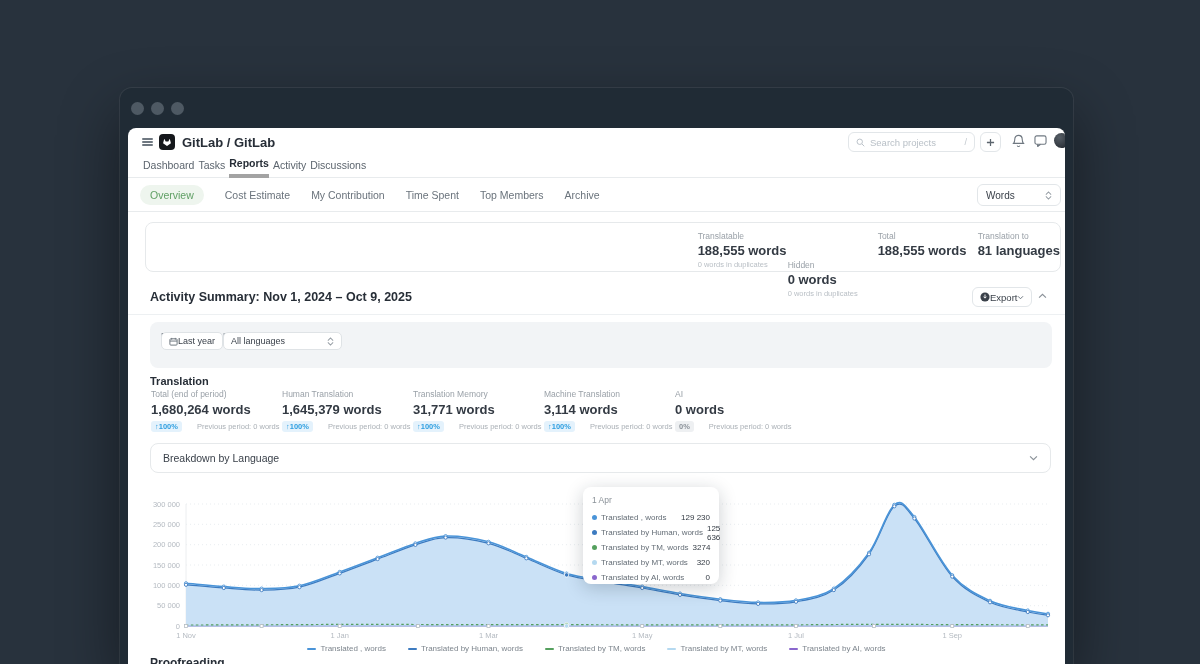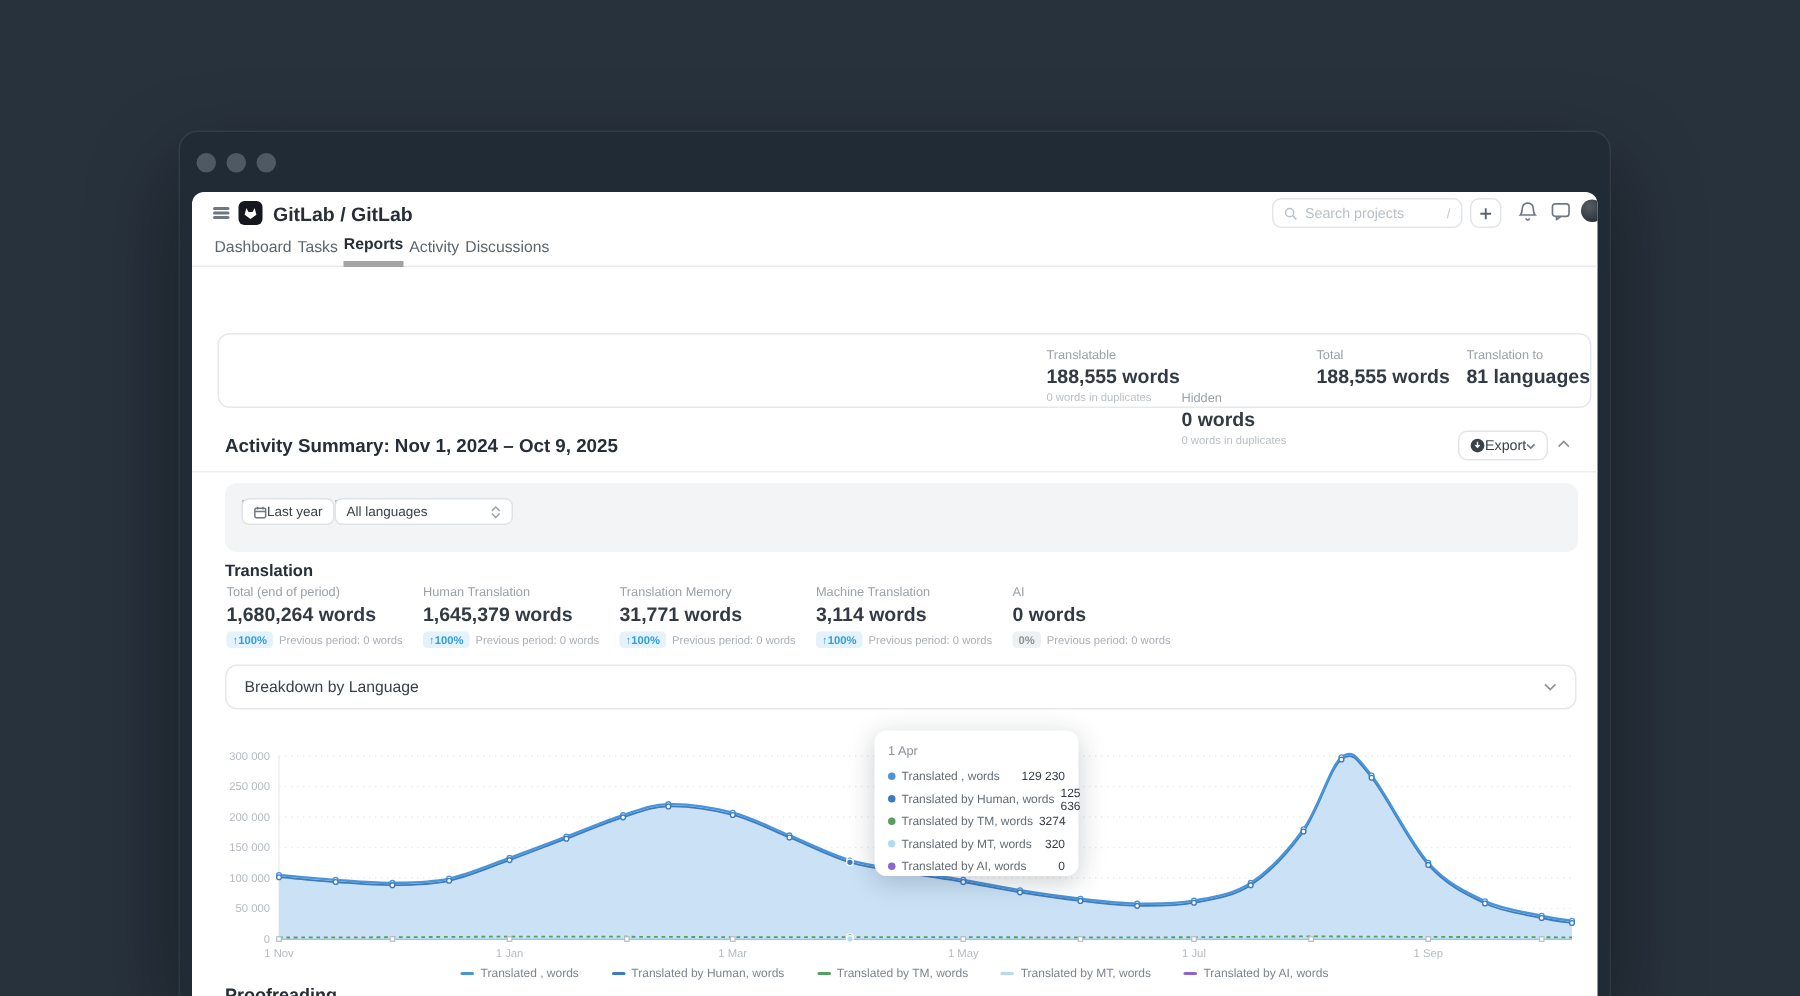--- a/index.html
+++ b/index.html
@@ -53,21 +53,21 @@
   .fl-date{left:11px;} .fl-lang{left:73px;}
   .fbtn{position:absolute;top:10px;height:18px;box-sizing:border-box;border:1px solid #dfe3e6;border-radius:5px;background:#fff;display:flex;align-items:center;font-size:9px;color:#3a414a;gap:0;padding:0 7px;cursor:pointer;}
   .fb-date{left:11px;} .fb-lang{left:73px;width:119px;justify-content:space-between;}
 
   
   .trhead{position:absolute;left:22px;top:247px;font-size:11px;font-weight:700;color:#272e37;}
   .trstats{position:absolute;left:23px;top:261px;display:flex;}
   .tcol{width:131px;}
   .tcol .lbl{font-size:8.5px;color:#9aa1a8;white-space:nowrap;}
   .tcol .val{font-size:13px;font-weight:700;color:#333a43;margin-top:3px;white-space:nowrap;}
-  .brow{display:flex;align-items:center;gap:4px;margin-top:4px;}
+  .brow{display:flex;align-items:center;gap:15px;margin-top:4px;}
   .badge{font-size:7.5px;padding:1px 4px;border-radius:3px;font-weight:700;}
   .badge.up{background:#e4f2fc;color:#2f9fe0;}
   .badge.neutral{background:#eef0f2;color:#8b9299;}
   .tsub{font-size:7.5px;color:#aab0b6;white-space:nowrap;}
 
   
   .breakdown{position:absolute;left:22px;top:315px;width:901px;height:30px;border:1px solid #e6e9eb;border-radius:8px;box-sizing:border-box;display:flex;align-items:center;justify-content:space-between;padding:0 12px;cursor:pointer;}
   .breakdown .bt{font-size:10.5px;color:#3a414a;}
 
   
@@ -131,20 +131,37 @@
     </div>
 
     <div class="tabs">
         <div class="tab">Dashboard</div>
         <div class="tab">Tasks</div>
         <div class="tab active">Reports</div>
         <div class="tab">Activity</div>
         <div class="tab">Discussions</div>
       </div>
 
+    <div class="subnav">
+      <div class="subtabs">
+          <div class="subtab active">Overview</div>
+          <div class="subtab">Cost Estimate</div>
+          <div class="subtab">My Contribution</div>
+          <div class="subtab">Time Spent</div>
+          <div class="subtab">Top Members</div>
+          <div class="subtab">Archive</div>
+        </div>
+      <div class="words">
+        <span>Words</span>
+        <svg width="7" height="9" viewBox="0 0 8 10">
+            <path d="M1 4 4 1l3 3" fill="none" stroke="#9aa1a8" stroke-width="1.2"></path>
+            <path d="M1 6l3 3 3-3" fill="none" stroke="#9aa1a8" stroke-width="1.2"></path>
+          </svg>
+      </div>
+    </div>
 
     <div class="stats-card">
         <div class="ocol" style="width: 90px;">
           <div class="lbl">Translatable</div>
           <div class="val">188,555 words</div>
           <div class="sub">0 words in duplicates</div>
         </div>
         <div class="ocol" style="width: 90px; margin-top: 29px;">
           <div class="lbl">Hidden</div>
           <div class="val">0 words</div>

